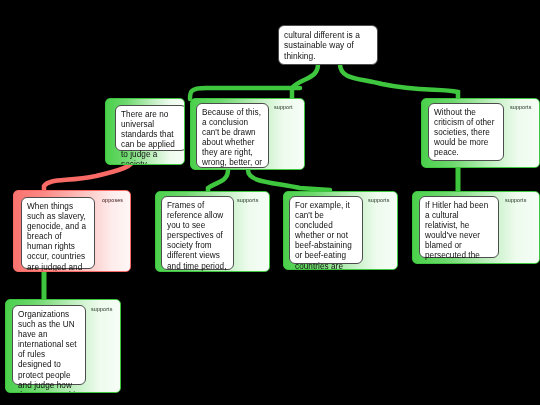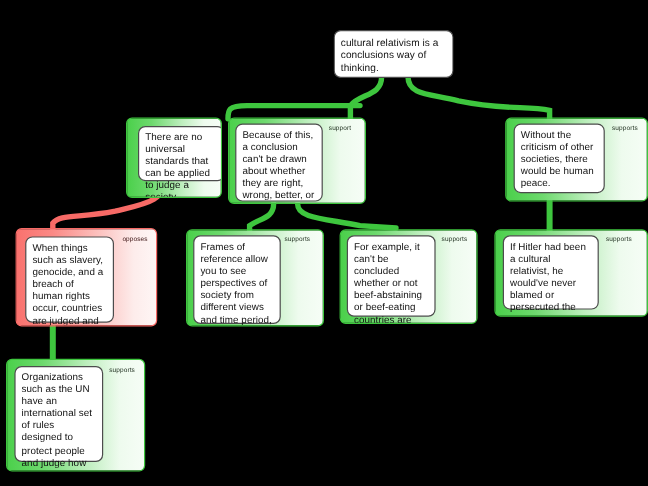--- a/index.html
+++ b/index.html
@@ -77,34 +77,34 @@
     <path d="M 228 170 C 228 182, 216 182, 208 188 L 208 193" fill="none" stroke="#3ec63e" stroke-width="4.5" stroke-linecap="round"></path>
 
     <path d="M 248 170 C 248 182, 270 182, 300 188 L 330 190" fill="none" stroke="#3ec63e" stroke-width="4.5" stroke-linecap="round"></path>
 
     <path d="M 458 168 L 458 193" fill="none" stroke="#3ec63e" stroke-width="5" stroke-linecap="round"></path>
 
     <path d="M 44 272 L 44 300" fill="none" stroke="#3ec63e" stroke-width="5" stroke-linecap="round"></path>
   </svg>
 
   <div class="node plain" style="left:278px;top:25px;width:100px;height:40px;">
-    <div class="panel root" style="left:0;top:0;width:100px;height:40px;">cultural relativism is a conclusions way of thinking.</div>
+    <div class="panel root" style="left:0;top:0;width:100px;height:40px;">cultural different is a sustainable way of thinking.</div>
   </div>
 
   <div class="node green" style="left:105px;top:98px;width:80px;height:67px;">
     <div class="panel" style="left:9px;top:6px;width:72px;height:46px;">There are no universal standards that can be applied to judge a society.</div>
   </div>
 
   <div class="node green" style="left:190px;top:98px;width:115px;height:72px;">
     <div class="panel" style="left:5px;top:4px;width:73px;height:65px;">Because of this, a conclusion can't be drawn about whether they are right, wrong, better, or worse.</div>
     <div class="badge" style="left:83px;top:5px;">support</div>
   </div>
 
   <div class="node green" style="left:421px;top:98px;width:119px;height:70px;">
-    <div class="panel" style="left:6px;top:4px;width:76px;height:58px;">Without the criticism of other societies, there would be human peace.</div>
+    <div class="panel" style="left:6px;top:4px;width:76px;height:58px;">Without the criticism of other societies, there would be more peace.</div>
     <div class="badge" style="left:88px;top:5px;">supports</div>
   </div>
 
   <div class="node red" style="left:13px;top:190px;width:118px;height:82px;">
     <div class="panel" style="left:7px;top:6px;width:74px;height:72px;">When things such as slavery, genocide, and a breach of human rights occur, countries are judged and dealt with.</div>
     <div class="badge opposes" style="left:88px;top:6px;">opposes</div>
   </div>
 
   <div class="node green" style="left:155px;top:191px;width:115px;height:81px;">
     <div class="panel" style="left:5px;top:4px;width:73px;height:74px;">Frames of reference allow you to see perspectives of society from different views and time period, allowing for less harsh conclusions.</div>

